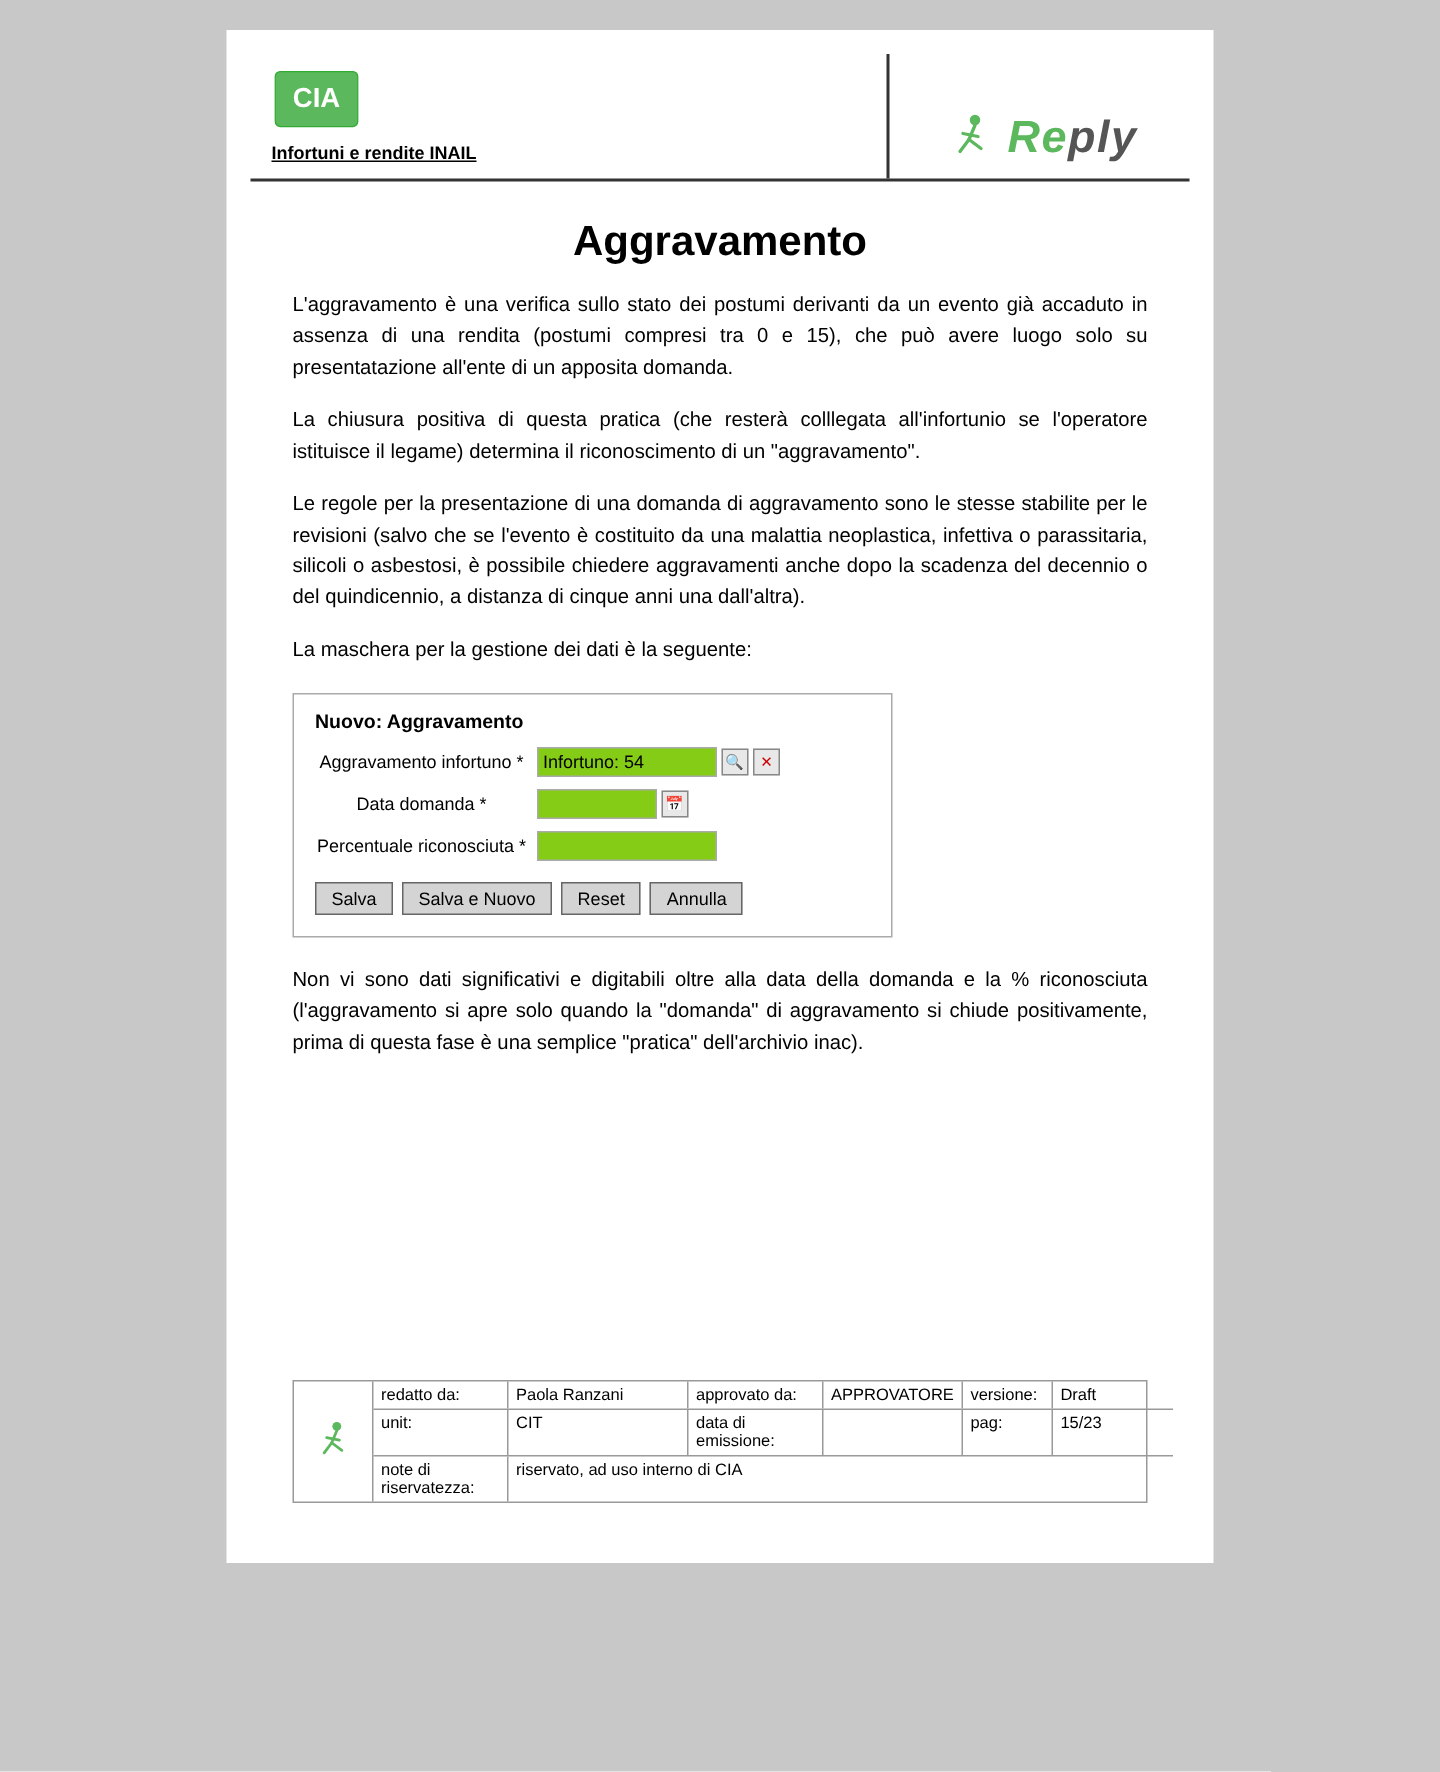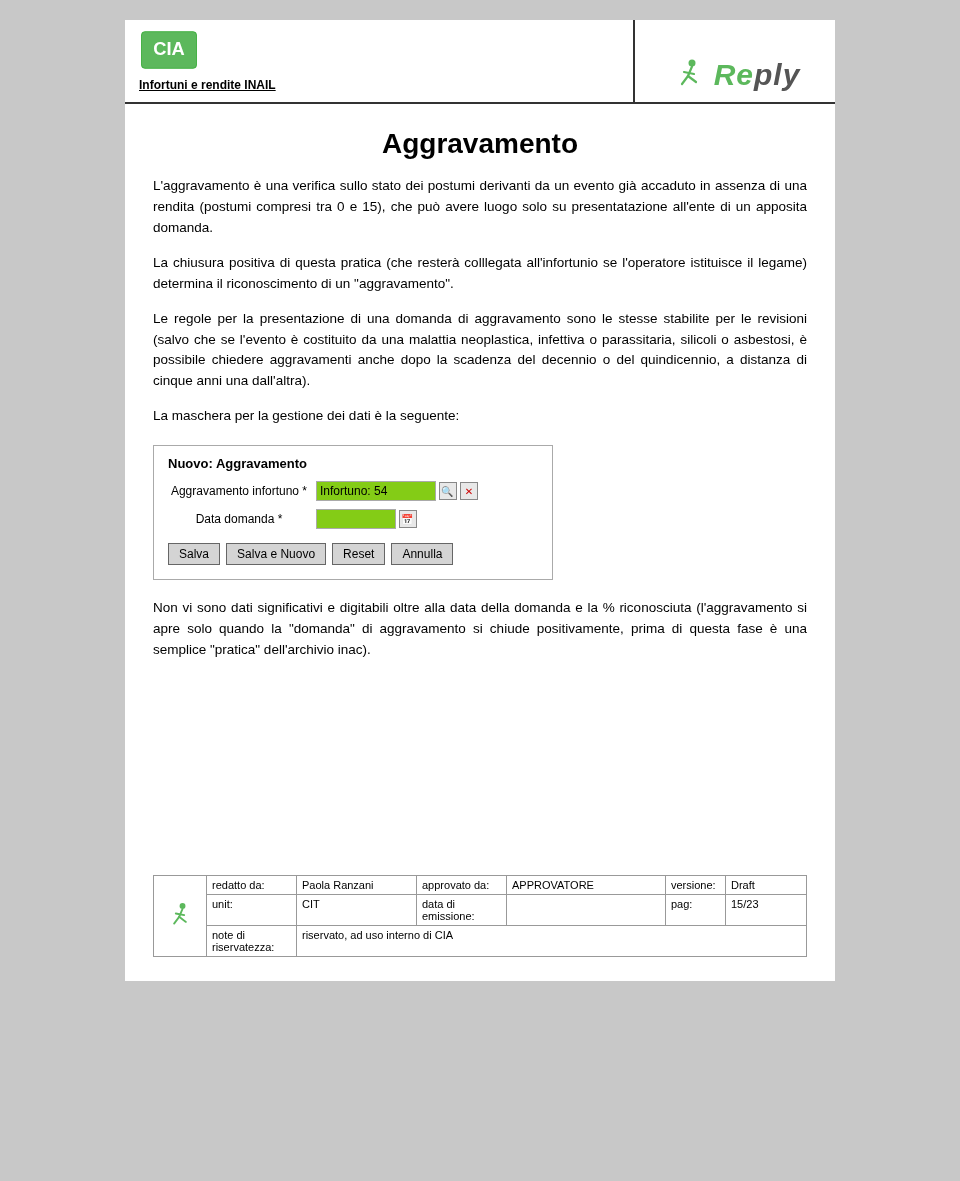--- a/index.html
+++ b/index.html
@@ -4,23 +4,23 @@
   <style>
     * { margin: 0; padding: 0; box-sizing: border-box; }
     body {
       background: #c8c8c8;
       font-family: Arial, sans-serif;
       display: flex;
       justify-content: center;
       padding: 20px 0;
     }
     .page {
-      width: 710px;
+      width: 658px;
       background: #ffffff;
-      padding: 0;
+      padding: 16px;
       position: relative;
     }
     
     .header {
       display: flex;
       align-items: stretch;
       border-bottom: 2px solid #333;
       margin-bottom: 0;
     }
     .header-left {
@@ -205,20 +205,24 @@
       </div>
 
       <div class="form-row">
         <div class="form-label form-label-required">Data domanda</div>
         <input class="form-input form-input-data" type="text" value="" style="">
         <div class="form-input-icons">
           <span class="icon-btn icon-btn-cal">📅</span>
         </div>
       </div>
 
+      <div class="form-row">
+        <div class="form-label form-label-required">Percentuale riconosciuta</div>
+        <input class="form-input form-input-percentuale" type="text" value="" style="">
+      </div>
 
       <div class="form-buttons">
         <button class="form-btn">Salva</button>
         <button class="form-btn">Salva e Nuovo</button>
         <button class="form-btn">Reset</button>
         <button class="form-btn">Annulla</button>
       </div>
     </div>
 
     <p class="body-text">Non vi sono dati significativi e digitabili oltre alla data della domanda e la % riconosciuta (l'aggravamento si apre solo quando la "domanda" di aggravamento si chiude positivamente, prima di questa fase è una semplice "pratica" dell'archivio inac).</p>

